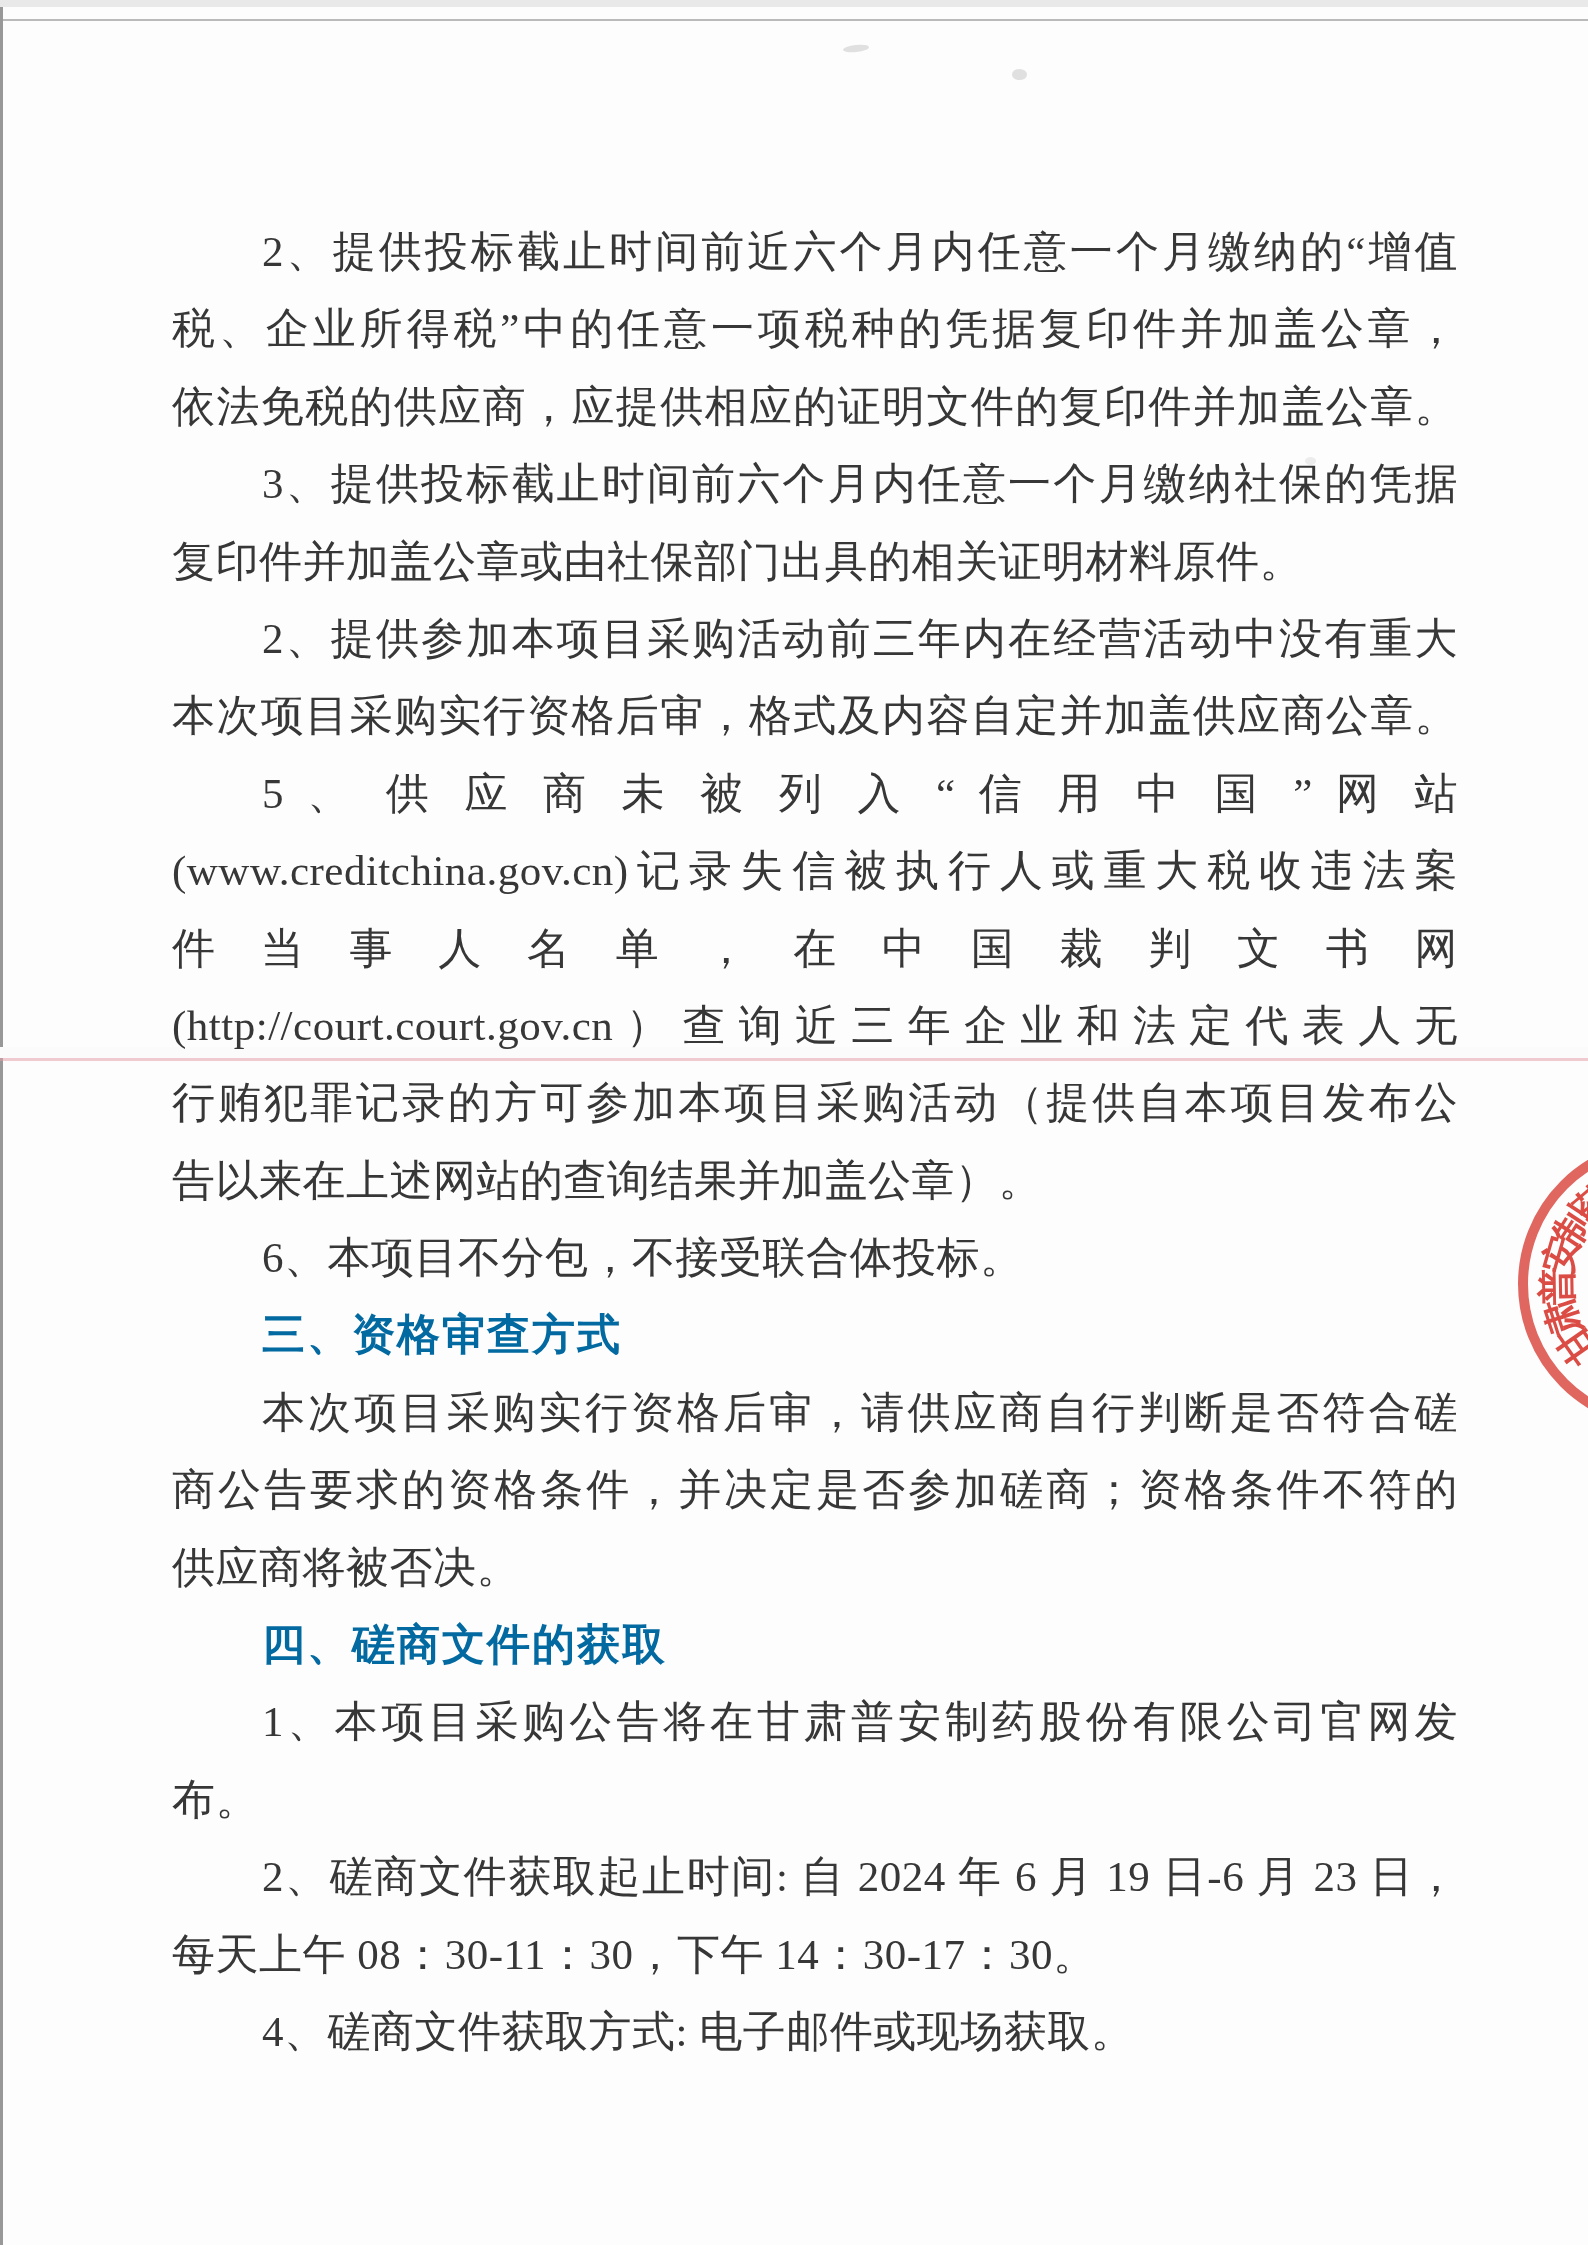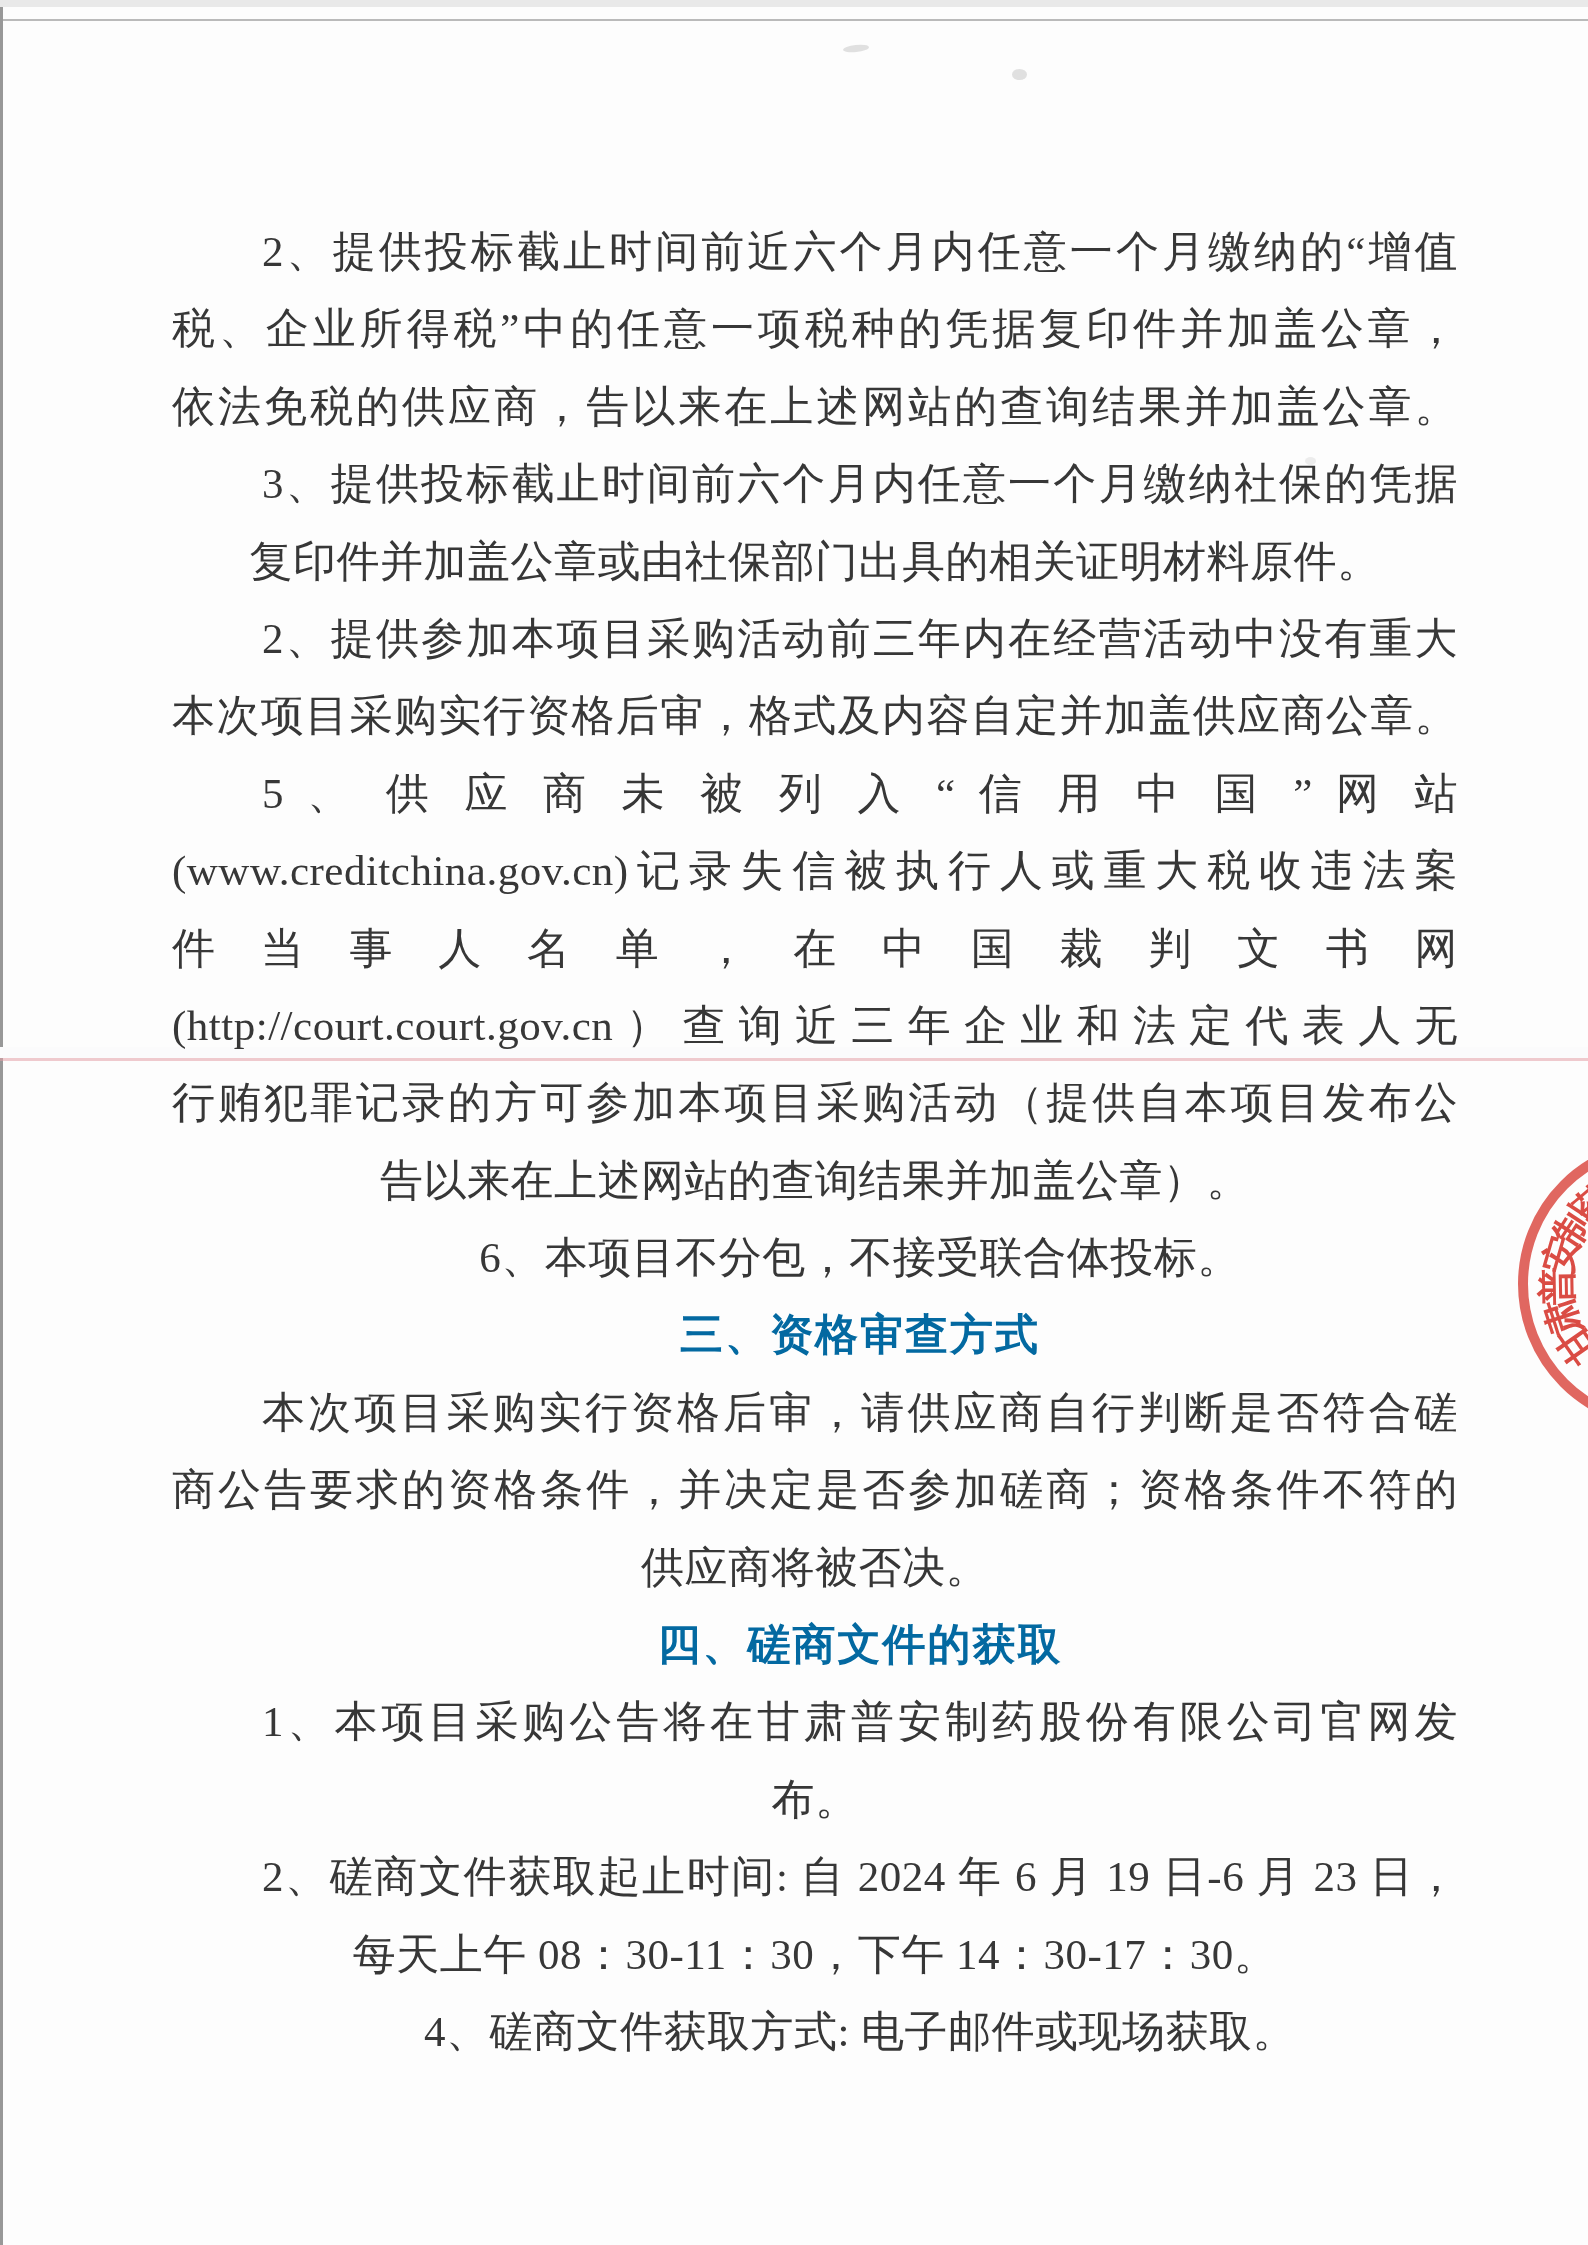--- a/index.html
+++ b/index.html
@@ -25,21 +25,21 @@
   .smudge.s2 { left:1012px; top:62px; width:15px; height:11px; }
   .smudge.s3 { left:1305px; top:450px; width:11px; height:8px; opacity:.6; }
 
   
   .textblock {
     position:absolute; left:172px; top:206px; width:1286px;
     color:#373737;
     font-size:43px;
     letter-spacing:.5px;
   }
-  .line { height:77.4px; line-height:77.4px; text-align:center; }
+  .line { height:77.4px; line-height:77.4px; text-align:left; }
   .line.jfull  { text-align:justify; text-align-last:justify; }
   .line.indent { text-indent:90px; }
   .line.bold   { font-weight:700; letter-spacing:2px; color:#0369a1; }
 
   
   .seal { position:absolute; left:1518px; top:1132px; width:290px; height:290px; opacity:.92; }
   .seal-ring {
     position:absolute; left:0; top:0; right:0; bottom:0;
     border:10px solid rgba(216,61,53,.85);
     border-radius:50%;
@@ -69,21 +69,21 @@
   <div class="smudge s1"></div>
   <div class="smudge s2"></div>
   <div class="smudge s3"></div>
 
   <div class="seam-band"></div>
   <div class="seam-line"></div>
 
   <div class="textblock">
     <div class="line jfull indent">2、提供投标截止时间前近六个月内任意一个月缴纳的“增值</div>
     <div class="line jfull">税、企业所得税”中的任意一项税种的凭据复印件并加盖公章，</div>
-    <div class="line jfull">依法免税的供应商，告以来在上述网站的查询结果并加盖公章。</div>
+    <div class="line jfull">依法免税的供应商，应提供相应的证明文件的复印件并加盖公章。</div>
     <div class="line jfull indent">3、提供投标截止时间前六个月内任意一个月缴纳社保的凭据</div>
     <div class="line">复印件并加盖公章或由社保部门出具的相关证明材料原件。</div>
     <div class="line jfull indent">2、提供参加本项目采购活动前三年内在经营活动中没有重大</div>
     <div class="line jfull">本次项目采购实行资格后审，格式及内容自定并加盖供应商公章。</div>
     <div class="line jfull indent">5 、 供 应 商 未 被 列 入 “ 信 用 中 国 ” 网 站</div>
     <div class="line jfull">(www.creditchina.gov.cn)记录失信被执行人或重大税收违法案</div>
     <div class="line jfull">件 当 事 人 名 单 ， 在 中 国 裁 判 文 书 网</div>
     <div class="line jfull">(http://court.court.gov.cn）查询近三年企业和法定代表人无</div>
     <div class="line jfull">行贿犯罪记录的方可参加本项目采购活动（提供自本项目发布公</div>
     <div class="line">告以来在上述网站的查询结果并加盖公章）。</div>

